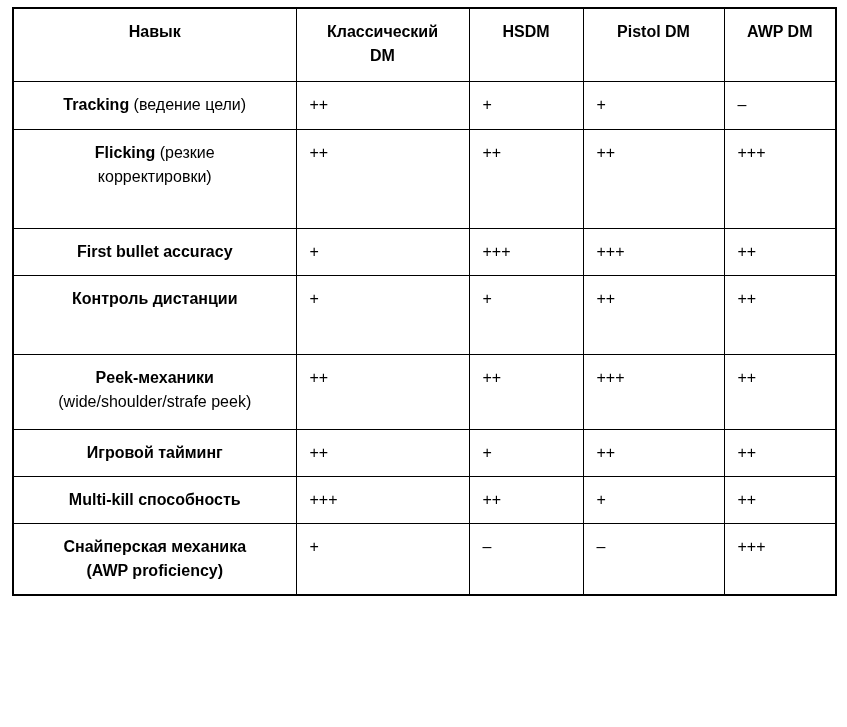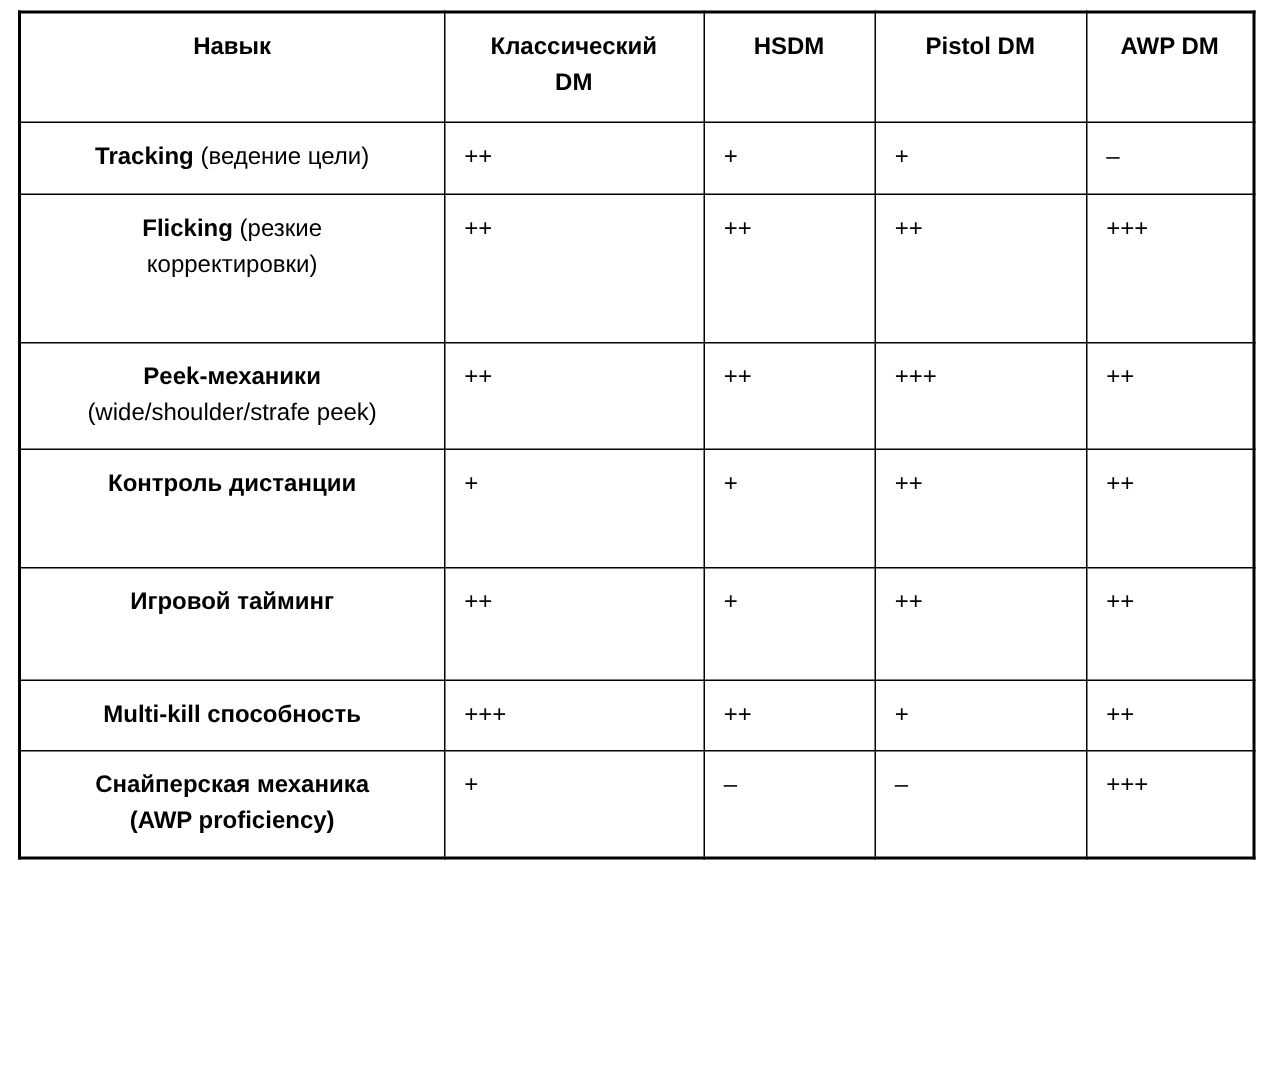--- a/index.html
+++ b/index.html
@@ -91,32 +91,39 @@
         </tr>
         <tr>
           <td class="skill-cell"><span class="skill-name">Flicking</span><span class="skill-note"> (резкие
 корректировки)</span></td>
           <td class="value-cell">++</td>
           <td class="value-cell">++</td>
           <td class="value-cell">++</td>
           <td class="value-cell">+++</td>
         </tr>
         <tr>
-          <td class="skill-cell"><span class="skill-name">Peek-механики</span><span class="skill-note">
-(wide/shoulder/strafe peek)</span></td>
-          <td class="value-cell">++</td>
-          <td class="value-cell">++</td>
+          <td class="skill-cell"><span class="skill-name">First bullet accuracy</span></td>
+          <td class="value-cell">+</td>
+          <td class="value-cell">+++</td>
           <td class="value-cell">+++</td>
           <td class="value-cell">++</td>
         </tr>
         <tr>
           <td class="skill-cell"><span class="skill-name">Контроль дистанции</span></td>
           <td class="value-cell">+</td>
           <td class="value-cell">+</td>
           <td class="value-cell">++</td>
+          <td class="value-cell">++</td>
+        </tr>
+        <tr>
+          <td class="skill-cell"><span class="skill-name">Peek-механики</span><span class="skill-note">
+(wide/shoulder/strafe peek)</span></td>
+          <td class="value-cell">++</td>
+          <td class="value-cell">++</td>
+          <td class="value-cell">+++</td>
           <td class="value-cell">++</td>
         </tr>
         <tr>
           <td class="skill-cell"><span class="skill-name">Игровой тайминг</span></td>
           <td class="value-cell">++</td>
           <td class="value-cell">+</td>
           <td class="value-cell">++</td>
           <td class="value-cell">++</td>
         </tr>
         <tr>

